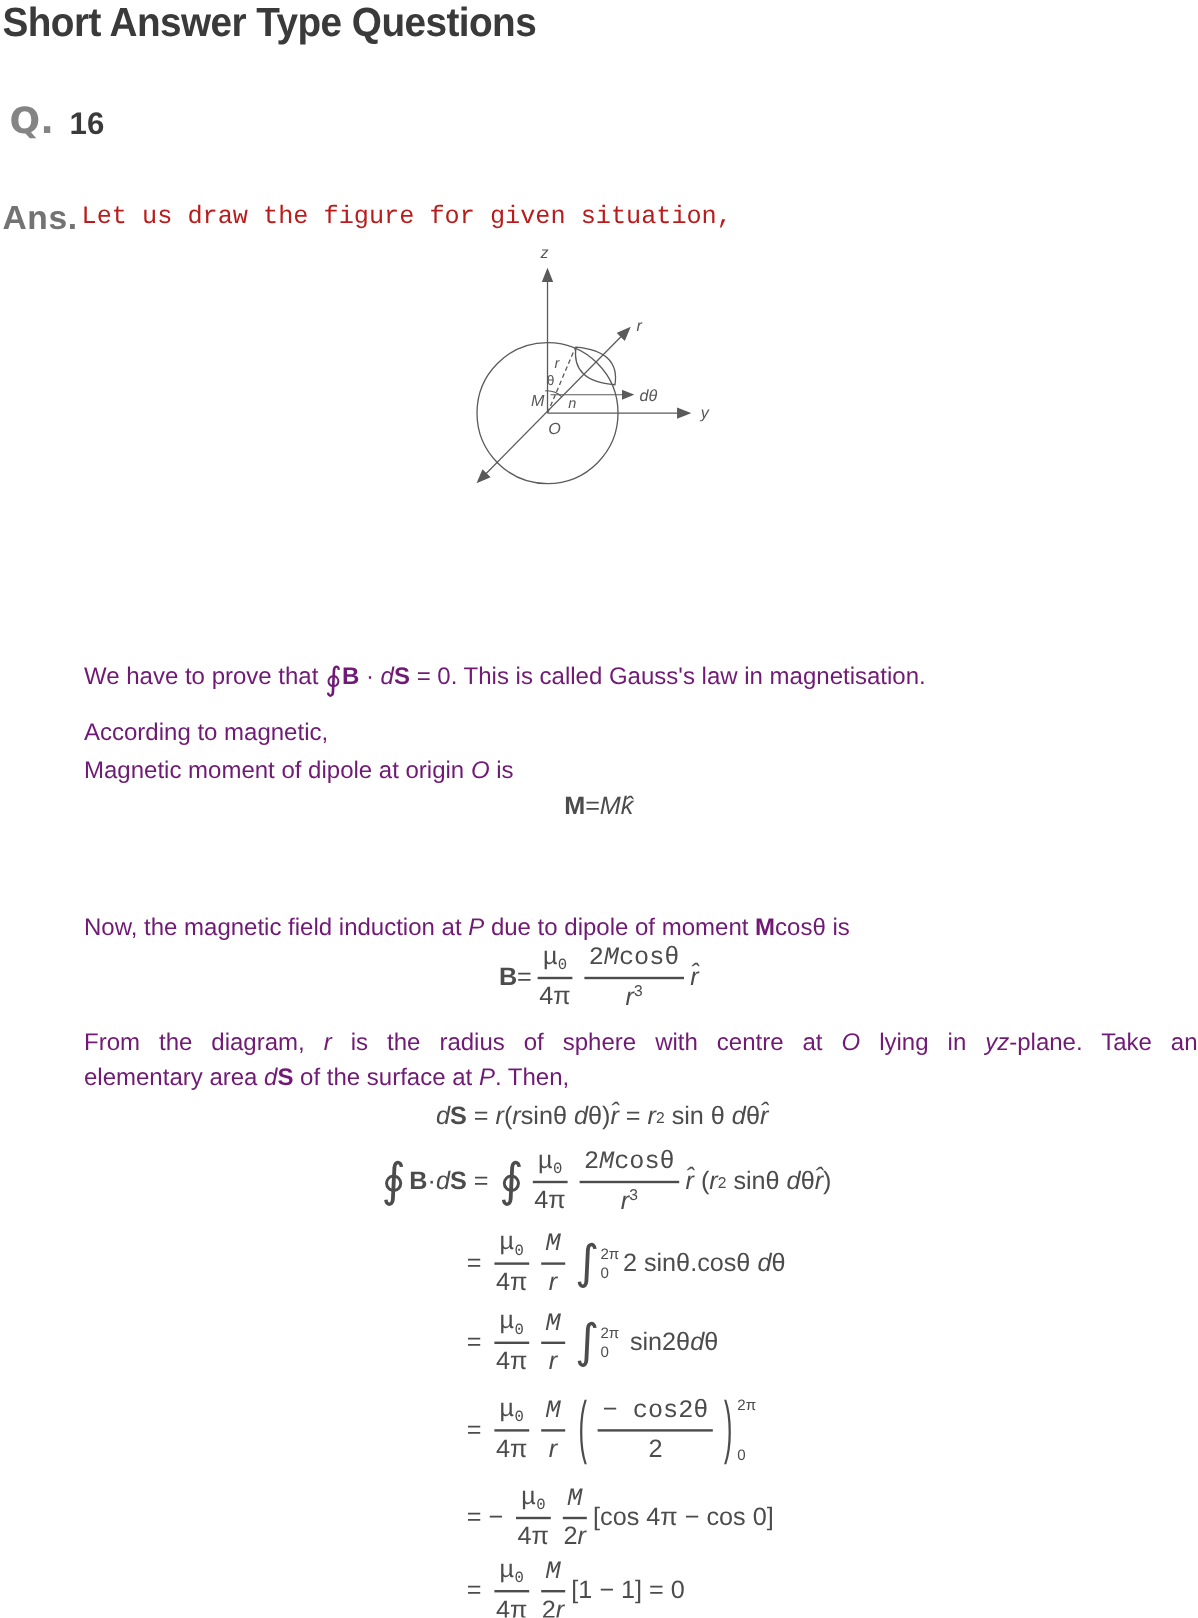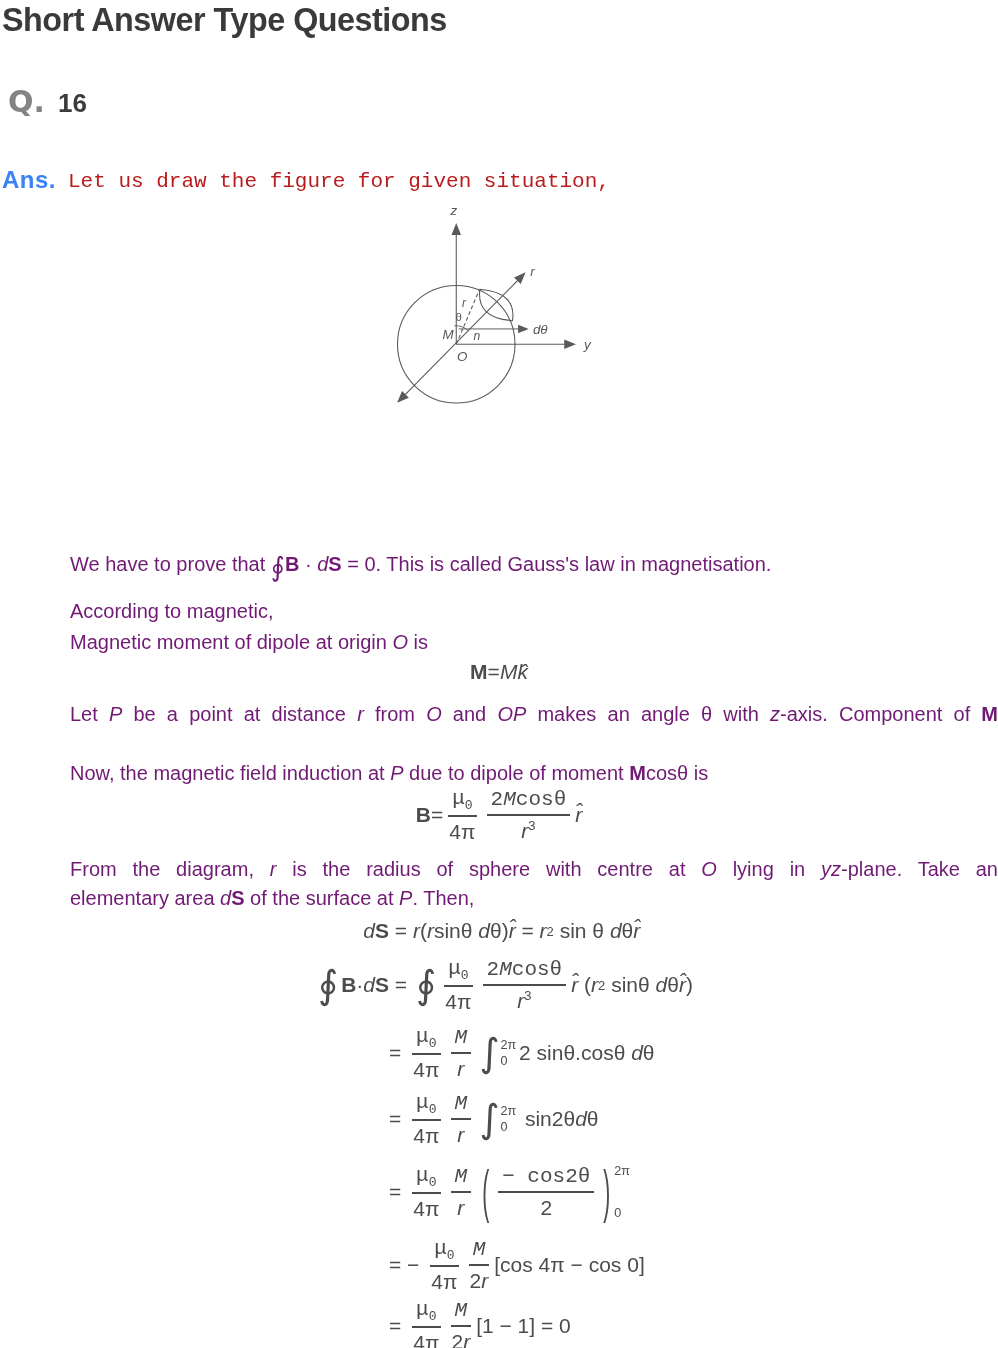--- a/index.html
+++ b/index.html
@@ -12,21 +12,21 @@
   
   .title{
     left:2px;top:0;font-size:34px;font-weight:700;color:#3a3a3a;
     letter-spacing:-0.5px;transform:scaleX(0.95);transform-origin:left top;white-space:nowrap;
   }
   .q-label{left:8px;top:84px;font-size:30px;font-weight:700;color:#848484;
     font-family:"DejaVu Sans",sans-serif;}
   .q-number{left:58px;top:88px;font-size:26px;font-weight:700;color:#3b3b3b;}
   .question{left:105px;top:85px;width:888px;font-size:23px;line-height:37px;color:#4a4a4a;}
   .question .jline{text-align:justify;text-align-last:justify;}
-  .ans-label{left:2px;top:166px;font-size:24px;font-weight:700;color:#3b82f6;letter-spacing:0.5px;}
+  .ans-label{left:2px;top:166px;font-size:28px;font-weight:700;color:#737373;letter-spacing:0.5px;}
   .ans-intro{left:68px;top:170px;font-size:21px;color:#b91c1c;font-family:Liberation Mono, monospace;}
   
   .para{left:70px;width:928px;font-size:20px;line-height:29px;color:#701a75;}
   .jlast{text-align:justify;text-align-last:justify;}
   .i{font-style:italic;}
   .b{font-weight:700;}
   .sub{font-size:0.62em;vertical-align:-0.35em;}
   .sup{font-size:0.62em;vertical-align:0.6em;}
   .big{font-family:"DejaVu Sans",sans-serif;font-size:1.35em;line-height:1;vertical-align:-0.18em;}
   
@@ -100,21 +100,20 @@
   <text x="441" y="454" class="dlabel">O</text>
 </svg>
 
 <div class="abs para" style="top:550px">We have to prove that <span class="big">∮</span><span class="b">B</span> · <span class="i">d</span><span class="b">S</span> = 0. This is called Gauss's law in magnetisation.</div>
 <div class="abs para" style="top:597px">According to magnetic,</div>
 <div class="abs para" style="top:628px">Magnetic moment of dipole at origin <span class="i">O</span> is</div>
 
 <div class="abs eq eq-center" style="top:655px;height:34px"><span class="b">M</span> = <span class="i">M</span><span class="i">k̂</span></div>
 
 <div class="abs para" style="top:700px">
-  <div class="jlast">Let <span class="i">P</span> be a point at distance <span class="i">r</span> from <span class="i">O</span> and <span class="i">OP</span> makes an angle θ with <span class="i">z</span>-axis. Component of <span class="b">M</span></div>
 </div>
 
 <div class="abs para" style="top:759px">Now, the magnetic field induction at <span class="i">P</span> due to dipole of moment <span class="b">M</span>cosθ is</div>
 
 <div class="abs eq eq-center" style="top:782px;height:66px"><span class="b">B</span> = <span class="frac">
       <span class="num">μ<span class="sub">0</span></span>
       <span class="den">4π</span>
     </span><span class="frac">
       <span class="num">2<span class="i">M</span>cosθ</span>
       <span class="den"><span class="i">r</span><span class="sup">3</span></span>

